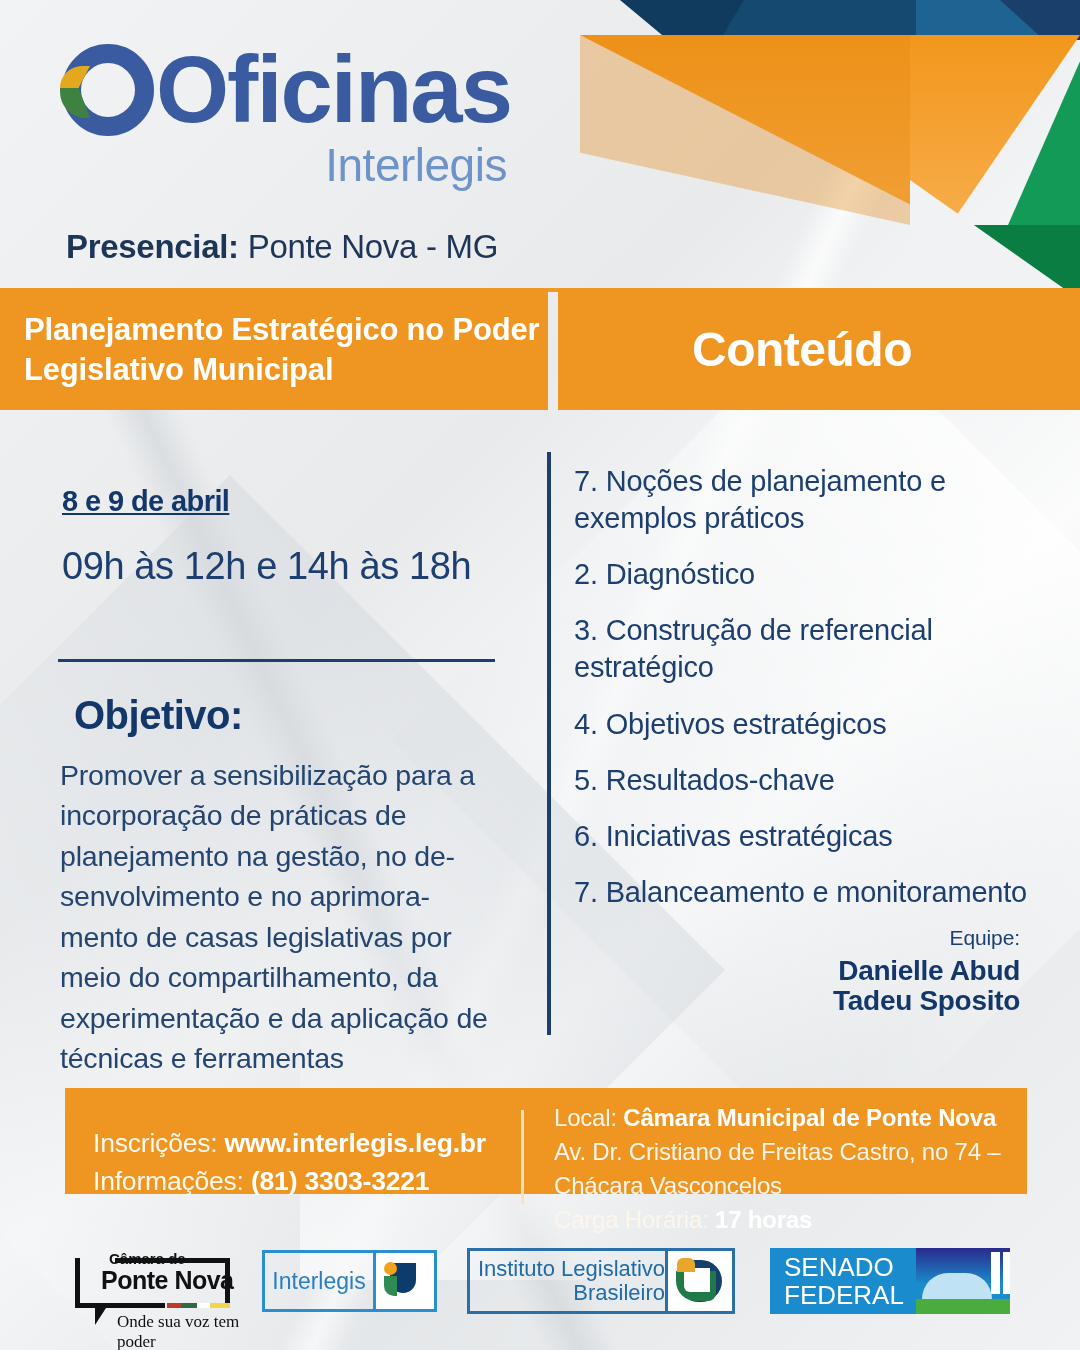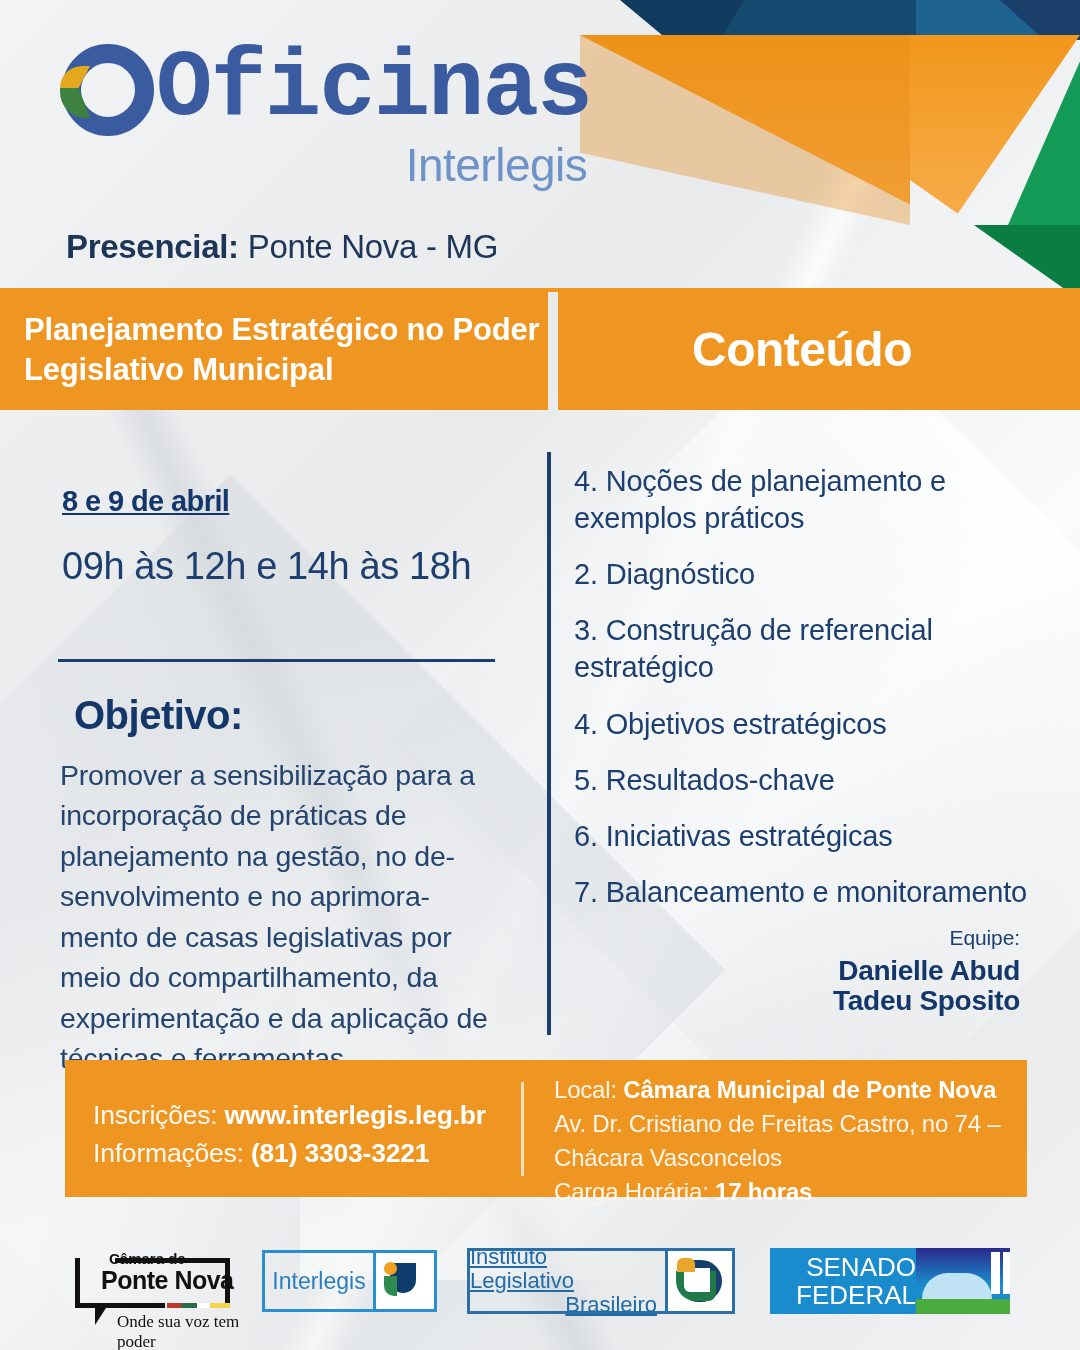--- a/index.html
+++ b/index.html
@@ -51,21 +51,21 @@
 
   
   .logo{position:absolute;left:62px;top:44px;}
   .logo-row{display:flex;align-items:center;}
   .ring{position:relative;width:92px;height:92px;flex:0 0 auto;margin-right:2px;}
   .ring .outer{position:absolute;inset:0;border-radius:50%;border:19px solid #3a5ba0;box-sizing:border-box;}
   .ring .seg-y{position:absolute;left:-2px;top:22px;width:30px;height:22px;
       background:#e3a81e;border-top-left-radius:26px;clip-path:polygon(0 0,100% 0,62% 100%,0 100%);}
   .ring .seg-g{position:absolute;left:-2px;top:44px;width:30px;height:30px;
       background:#3f8140;border-bottom-left-radius:26px;clip-path:polygon(0 0,62% 0,100% 100%,0 100%);}
-  .wordmark{font-size:94px;font-weight:bold;color:#3a5ba0;letter-spacing:-2px;line-height:.95;font-family:Liberation Mono, monospace;}
+  .wordmark{font-size:94px;font-weight:bold;color:#3a5ba0;letter-spacing:-2px;line-height:.95;}
   .subword{font-size:46px;color:#6e93c9;letter-spacing:-.5px;text-align:right;margin-top:2px;margin-right:4px;}
   .presencial{position:absolute;left:66px;top:228px;font-size:33px;color:#1d3557;letter-spacing:-.3px;}
   .presencial b{font-weight:bold;}
 
   
   .date{position:absolute;left:62px;top:485px;font-size:29px;font-weight:bold;color:#14376b;letter-spacing:-.6px;text-decoration:underline;}
   .time{position:absolute;left:62px;top:545px;font-size:38px;color:#1d3f70;letter-spacing:-.4px;}
   .hr{position:absolute;left:58px;top:659px;width:437px;height:3px;background:#1d3f70;}
   .objtitle{position:absolute;left:74px;top:693px;font-size:40px;font-weight:bold;color:#14376b;letter-spacing:-.5px;}
   .objtext{position:absolute;left:60px;top:755px;width:446px;font-size:28.5px;line-height:1.42;
@@ -77,21 +77,21 @@
   
   .list{position:absolute;left:574px;top:463px;width:470px;}
   .list li{list-style:none;font-size:29px;line-height:1.28;color:#1d3f70;letter-spacing:-.2px;margin-bottom:19px;}
   .list{margin:0;padding:0;}
 
   .equipe-lbl{position:absolute;right:60px;top:926px;font-size:21px;color:#1d3f70;letter-spacing:-.1px;}
   .equipe-n1{position:absolute;right:60px;top:955px;font-size:28px;font-weight:bold;color:#14376b;letter-spacing:-.3px;}
   .equipe-n2{position:absolute;right:60px;top:985px;font-size:28px;font-weight:bold;color:#14376b;letter-spacing:-.3px;}
 
   
-  .infobox{position:absolute;left:65px;top:1060px;width:962px;height:137px;background:#ef9622;}
+  .infobox{position:absolute;left:65px;top:1088px;width:962px;height:106px;background:#ef9622;}
   .info-left{position:absolute;left:28px;top:36px;color:#fff9f0;font-size:26.5px;line-height:1.45;letter-spacing:-.2px;}
   .info-left b{font-weight:bold;color:#ffffff;}
   .info-sep{position:absolute;left:456px;top:22px;width:3px;height:94px;background:#fbe0bb;}
   .info-right{position:absolute;left:489px;top:13px;color:#fdf6ec;font-size:24px;line-height:1.42;letter-spacing:-.2px;}
   .info-right b{font-weight:bold;color:#ffffff;}
 
   
   .footer{position:absolute;left:0;top:1240px;width:1080px;height:110px;}
   .lg{position:absolute;}
 
@@ -114,31 +114,31 @@
   .lg-il .m{width:58px;border-left:3px solid #2a8fcf;position:relative;background:#fff;}
   .il-j{position:absolute;left:14px;top:10px;width:26px;height:30px;background:#0d3b6b;
      border-bottom-left-radius:16px;border-bottom-right-radius:16px;}
   .il-dot{position:absolute;left:8px;top:9px;width:13px;height:13px;border-radius:50%;background:#f0a11f;}
   .il-leaf{position:absolute;left:8px;top:23px;width:13px;height:20px;background:#2e8b51;
      border-bottom-left-radius:10px;}
 
   
   .lg-ilb{left:467px;top:8px;width:268px;height:66px;border:3px solid #2a6fa8;box-sizing:border-box;display:flex;}
   .lg-ilb .t{flex:1;display:flex;flex-direction:column;align-items:flex-end;justify-content:center;
-      color:#1e6ba8;font-size:22px;line-height:1.1;padding-right:8px;text-decoration:underline;}
+      color:#1e6ba8;font-size:22px;line-height:1.1;}
   .lg-ilb .m{width:64px;border-left:3px solid #2a6fa8;position:relative;background:#fff;}
   .ilb-d{position:absolute;left:10px;top:9px;width:44px;height:42px;background:#14406b;
      border-radius:4px 26px 26px 26px;}
   .ilb-g{position:absolute;left:8px;top:20px;width:40px;height:30px;background:#1f7a47;
      border-radius:0 0 8px 20px;}
   .ilb-o{position:absolute;left:9px;top:7px;width:18px;height:14px;background:#e8a62a;border-radius:6px 6px 0 0;}
   .ilb-w{position:absolute;left:16px;top:17px;width:26px;height:24px;background:#fff;border-radius:2px 0 0 6px;}
 
   
-  .lg-sf{left:770px;top:8px;width:240px;height:66px;display:flex;text-align:right;}
+  .lg-sf{left:770px;top:8px;width:240px;height:66px;display:flex;}
   .sf-t{width:146px;background:#1a8ccd;color:#fff;font-size:26px;line-height:1.08;
      display:flex;flex-direction:column;justify-content:center;padding-left:14px;box-sizing:border-box;}
   .sf-g{width:94px;position:relative;background:linear-gradient(180deg,#2a2a8c 0%,#1a8ccd 55%,#1a8ccd 78%,#4aab3e 78%,#4aab3e 100%);}
   .sf-dome{position:absolute;left:6px;bottom:15px;width:70px;height:26px;background:#bfe2f4;
      border-radius:36px 36px 0 0;}
   .sf-col{position:absolute;right:10px;top:4px;width:9px;height:42px;background:#fff;}
   .sf-col2{position:absolute;right:0px;top:4px;width:7px;height:42px;background:#fff;}
 </style>
 </head>
 <body>
@@ -202,21 +202,21 @@
 
   <div class="date">8 e 9 de abril</div>
   <div class="time">09h às 12h e 14h às 18h</div>
   <div class="hr"></div>
   <div class="objtitle">Objetivo:</div>
   <div class="objtext">Promover a sensibilização para a incorporação de práticas de planejamento na gestão, no de-senvolvimento e no aprimora-mento de casas legislativas por meio do compartilhamento, da experimentação e da aplicação de técnicas e ferramentas</div>
 
   <div class="vdiv"></div>
 
   <ul class="list">
-    <li>4. Noções de planejamento e exemplos práticos</li>
+    <li>7. Noções de planejamento e exemplos práticos</li>
     <li>2. Diagnóstico</li>
     <li>3. Construção de referencial estratégico</li>
     <li>4. Objetivos estratégicos</li>
     <li>5. Resultados-chave</li>
     <li>6. Iniciativas estratégicas</li>
     <li>7. Balanceamento e monitoramento</li>
   </ul>
 
   <div class="equipe-lbl">Equipe:</div>
   <div class="equipe-n1">Danielle Abud</div>

